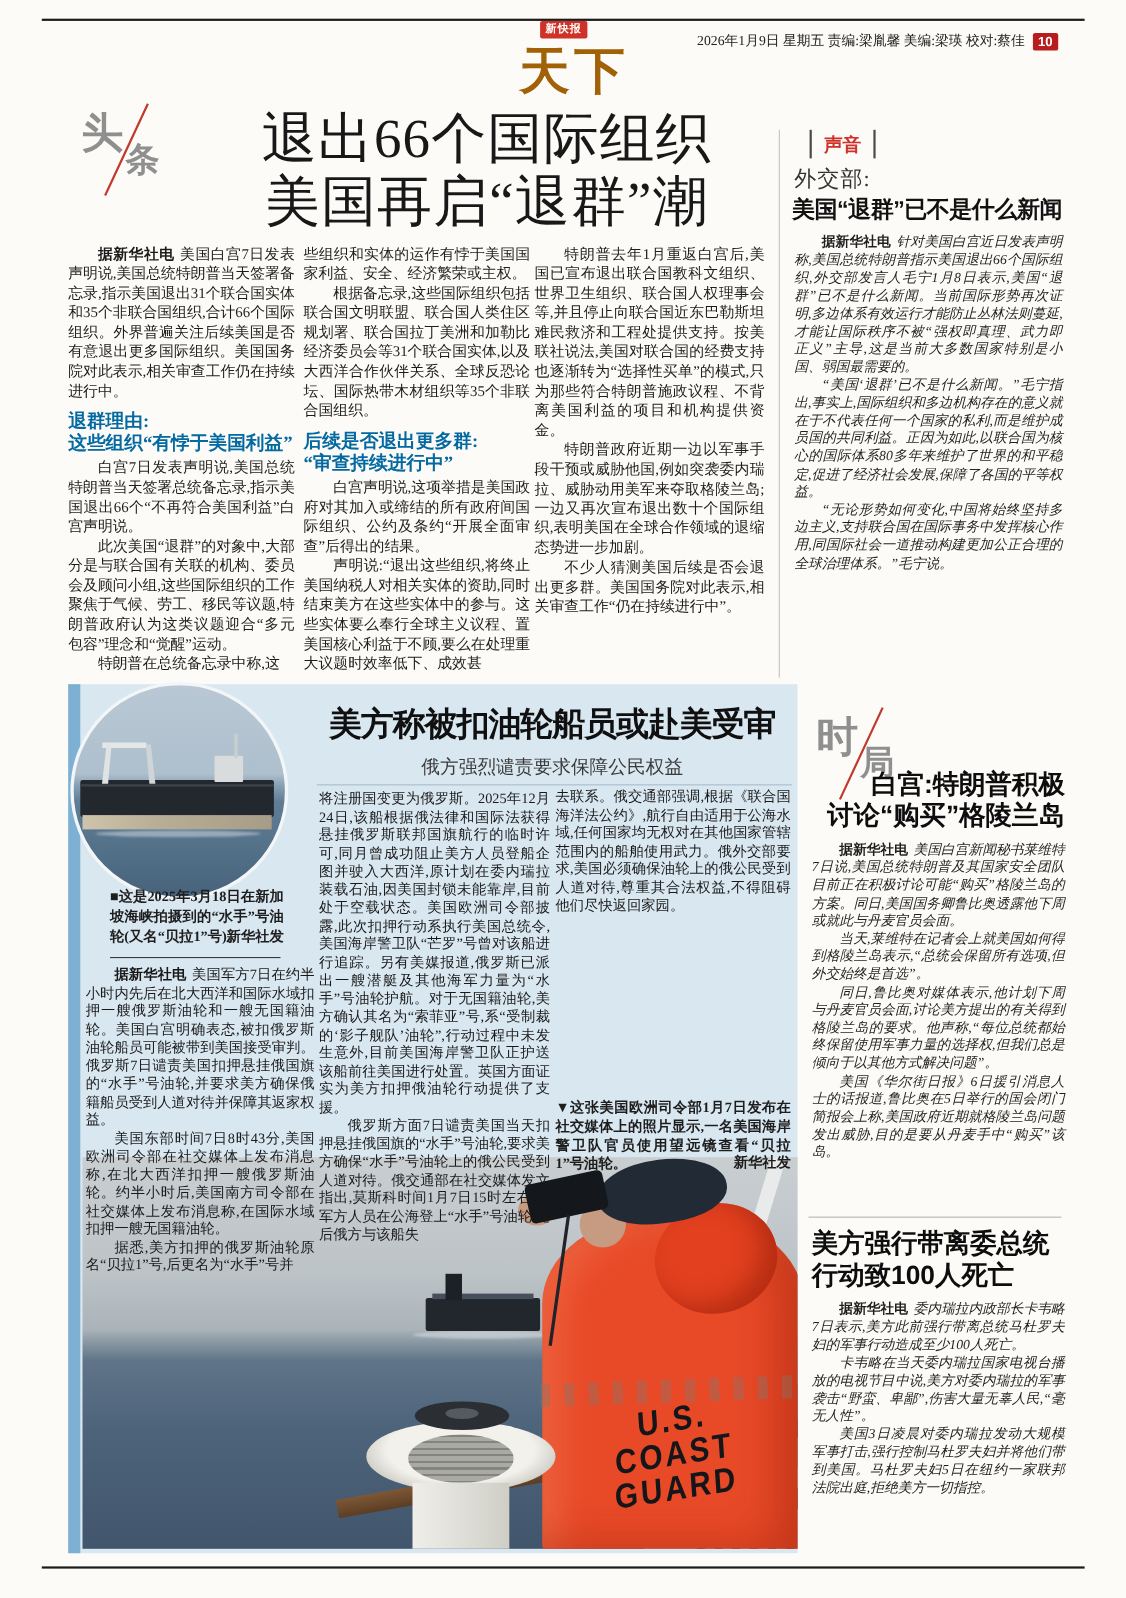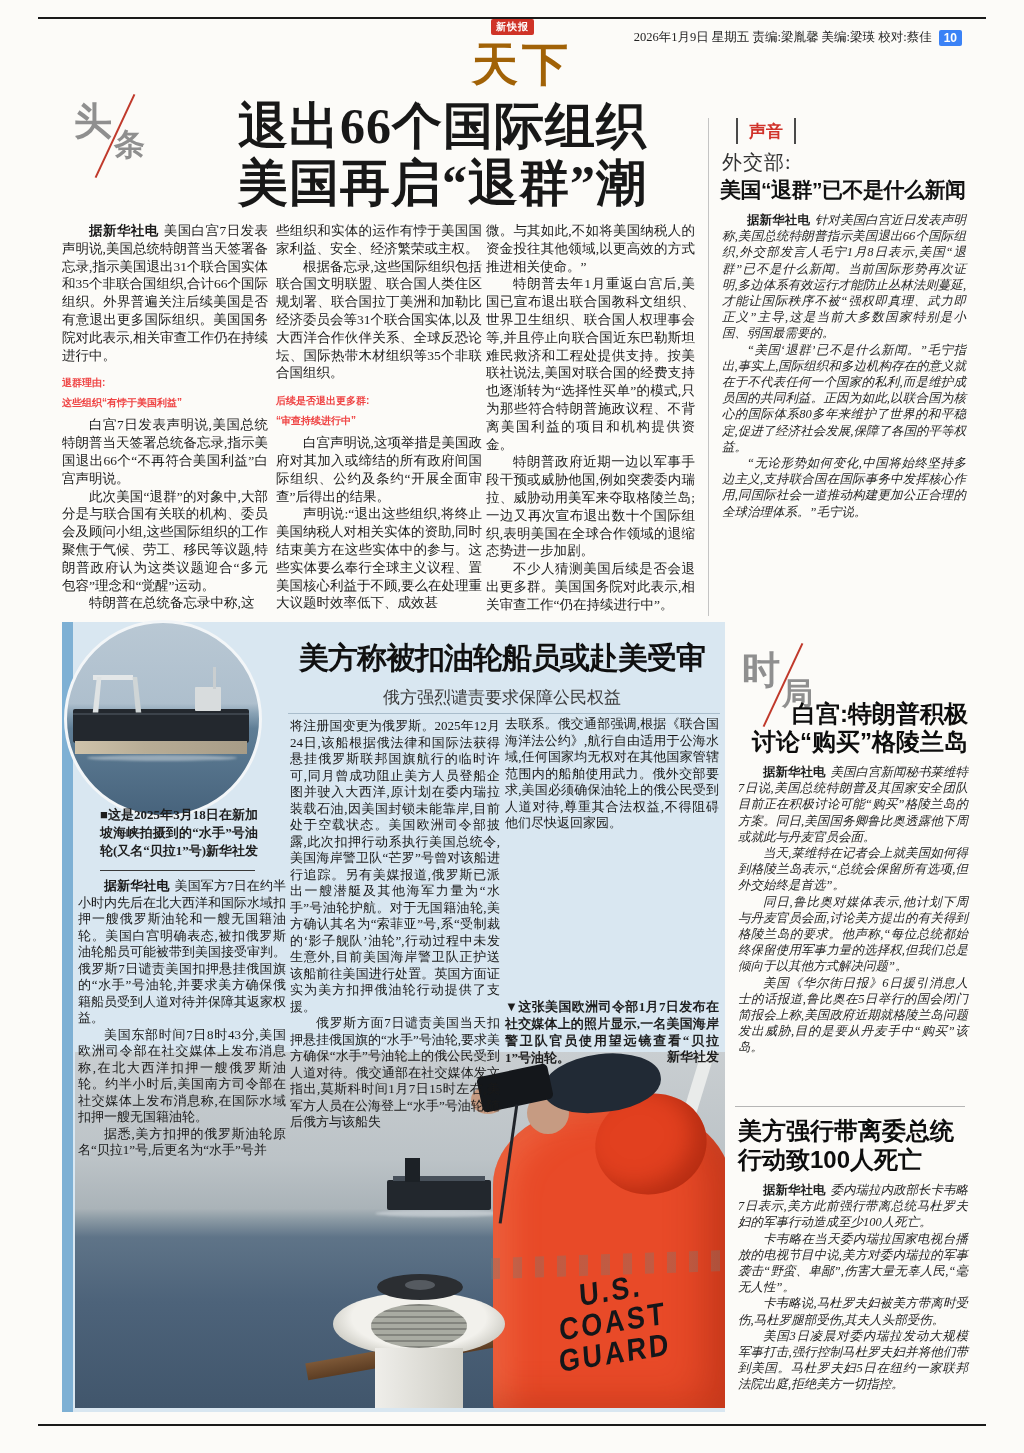--- a/index.html
+++ b/index.html
@@ -10,34 +10,34 @@
   .sans{font-family:"Liberation Sans","DejaVu Sans",sans-serif;}
   .kai{font-style:italic;}
   
   .top-rule{left:38px;top:17px;width:948px;height:2px;}
   .bottom-rule{left:38px;top:1424px;width:948px;height:2px;}
   .masthead{left:491px;top:19px;background:#cf3327;color:#fff;font-size:10px;line-height:14px;
             padding:1px 5px;border-radius:2px;font-weight:bold;letter-spacing:1px;}
   .section-title{left:452px;top:34px;width:140px;text-align:center;color:#a16207;
                  font-size:46px;font-weight:bold;letter-spacing:4px;}
   .dateline{right:62px;top:29px;display:flex;align-items:center;gap:7px;font-size:12.5px;color:#222;}
-  .pagenum{background:#3b82f6;color:#fff;font-weight:bold;font-size:12px;padding:1px 5px;border-radius:2px;}
+  .pagenum{background:#b91c1c;color:#fff;font-weight:bold;font-size:12px;padding:1px 5px;border-radius:2px;}
   
   .kicker{color:#8f8f8f;font-weight:bold;}
   .kicker .k1{position:absolute;left:0;top:0;font-size:38px;}
   .kicker .k2{position:absolute;left:40px;top:28px;font-size:31px;}
   .kicker .kslash{position:absolute;left:40px;top:-6px;width:2px;height:92px;background:#c0392b;transform:rotate(25deg);}
   
-  .main-title{left:150px;top:98px;width:585px;text-align:center;font-weight:bold;color:#181818;
+  .main-title{left:150px;top:98px;width:585px;text-align:center;font-weight:normal;color:#181818;
               font-size:50px;line-height:57px;letter-spacing:1px;}
   .bodycol{font-size:13.5px;line-height:17.8px;text-align:justify;word-break:break-all;color:#1c1c1c;}
   .para{text-indent:2em;}
   .lead{font-weight:bold;font-family:"Liberation Sans","DejaVu Sans",sans-serif;font-style:normal;margin-right:5px;}
-  .subhead{font-family:Liberation Sans, sans-serif;font-weight:bold;font-size:10px;
-           line-height:20px;color:#ef4444;margin-top:9px;margin-bottom:3px;}
+  .subhead{font-family:Liberation Serif, serif;font-weight:bold;font-size:17px;
+           line-height:20px;color:#0369a1;margin-top:9px;margin-bottom:3px;}
   .vrule{left:708px;top:118px;width:1px;height:498px;background:#c4c4c4;}
   
   .voice-label{left:736px;top:118px;display:flex;align-items:center;gap:11px;}
   .voice-label .bar{width:2px;height:26px;background:#4a4a4a;}
   .voice-label .txt{color:#d0322a;font-weight:bold;font-size:17px;}
   .voice-dept{left:722px;top:149px;font-size:20px;color:#333;letter-spacing:1px;}
   .voice-title{left:720px;top:176px;width:248px;font-size:21px;font-weight:bold;color:#111;letter-spacing:-0.5px;}
   .smallcol{font-size:12.5px;line-height:16.2px;text-align:justify;word-break:break-all;color:#1f1f1f;}
   
   .blue-box{left:62px;top:622px;width:663px;height:790px;background:#d9e7f1;}
@@ -151,21 +151,20 @@
     <div>些组织和实体的运作有悖于美国国家利益、安全、经济繁荣或主权。</div>
     <div class="para">根据备忘录,这些国际组织包括联合国文明联盟、联合国人类住区规划署、联合国拉丁美洲和加勒比经济委员会等31个联合国实体,以及大西洋合作伙伴关系、全球反恐论坛、国际热带木材组织等35个非联合国组织。</div>
     <div class="subhead">
       <div>后续是否退出更多群:</div>
       <div>“审查持续进行中”</div>
     </div>
     <div class="para">白宫声明说,这项举措是美国政府对其加入或缔结的所有政府间国际组织、公约及条约“开展全面审查”后得出的结果。</div>
     <div class="para">声明说:“退出这些组织,将终止美国纳税人对相关实体的资助,同时结束美方在这些实体中的参与。这些实体要么奉行全球主义议程、置美国核心利益于不顾,要么在处理重大议题时效率低下、成效甚</div>
   </div>
   <div class="abs bodycol" style="left:486px;top:222px;width:209px;height:398px;">
-    <div>微。与其如此,不如将美国纳税人的资金投往其他领域,以更高效的方式推进相关使命。”</div>
     <div class="para">特朗普去年1月重返白宫后,美国已宣布退出联合国教科文组织、世界卫生组织、联合国人权理事会等,并且停止向联合国近东巴勒斯坦难民救济和工程处提供支持。按美联社说法,美国对联合国的经费支持也逐渐转为“选择性买单”的模式,只为那些符合特朗普施政议程、不背离美国利益的项目和机构提供资金。</div>
     <div class="para">特朗普政府近期一边以军事手段干预或威胁他国,例如突袭委内瑞拉、威胁动用美军来夺取格陵兰岛;一边又再次宣布退出数十个国际组织,表明美国在全球合作领域的退缩态势进一步加剧。</div>
     <div class="para">不少人猜测美国后续是否会退出更多群。美国国务院对此表示,相关审查工作“仍在持续进行中”。</div>
   </div>
 
   <div class="abs vrule"></div>
 
   <div class="abs voice-label">
     <span class="bar"></span>
     <span class="txt sans">声音</span>
@@ -268,18 +267,17 @@
   </div>
 
   <div class="abs divider-right"></div>
   <div class="abs vz-title sans">
     <div>美方强行带离委总统</div>
     <div>行动致100人死亡</div>
   </div>
   <div class="abs smallcol kai" style="left:738px;top:1182px;width:230px;">
     <div class="para"><span class="lead">据新华社电</span><span>委内瑞拉内政部长卡韦略7日表示,美方此前强行带离总统马杜罗夫妇的军事行动造成至少100人死亡。</span></div>
     <div class="para">卡韦略在当天委内瑞拉国家电视台播放的电视节目中说,美方对委内瑞拉的军事袭击“野蛮、卑鄙”,伤害大量无辜人民,“毫无人性”。</div>
-    <div class="para">卡韦略说,马杜罗夫妇被美方带离时受伤,马杜罗腿部受伤,其夫人头部受伤。</div>
     <div class="para">美国3日凌晨对委内瑞拉发动大规模军事打击,强行控制马杜罗夫妇并将他们带到美国。马杜罗夫妇5日在纽约一家联邦法院出庭,拒绝美方一切指控。</div>
   </div>
 
   <div class="abs rule bottom-rule"></div>
 </div>
 
 </body></html>

